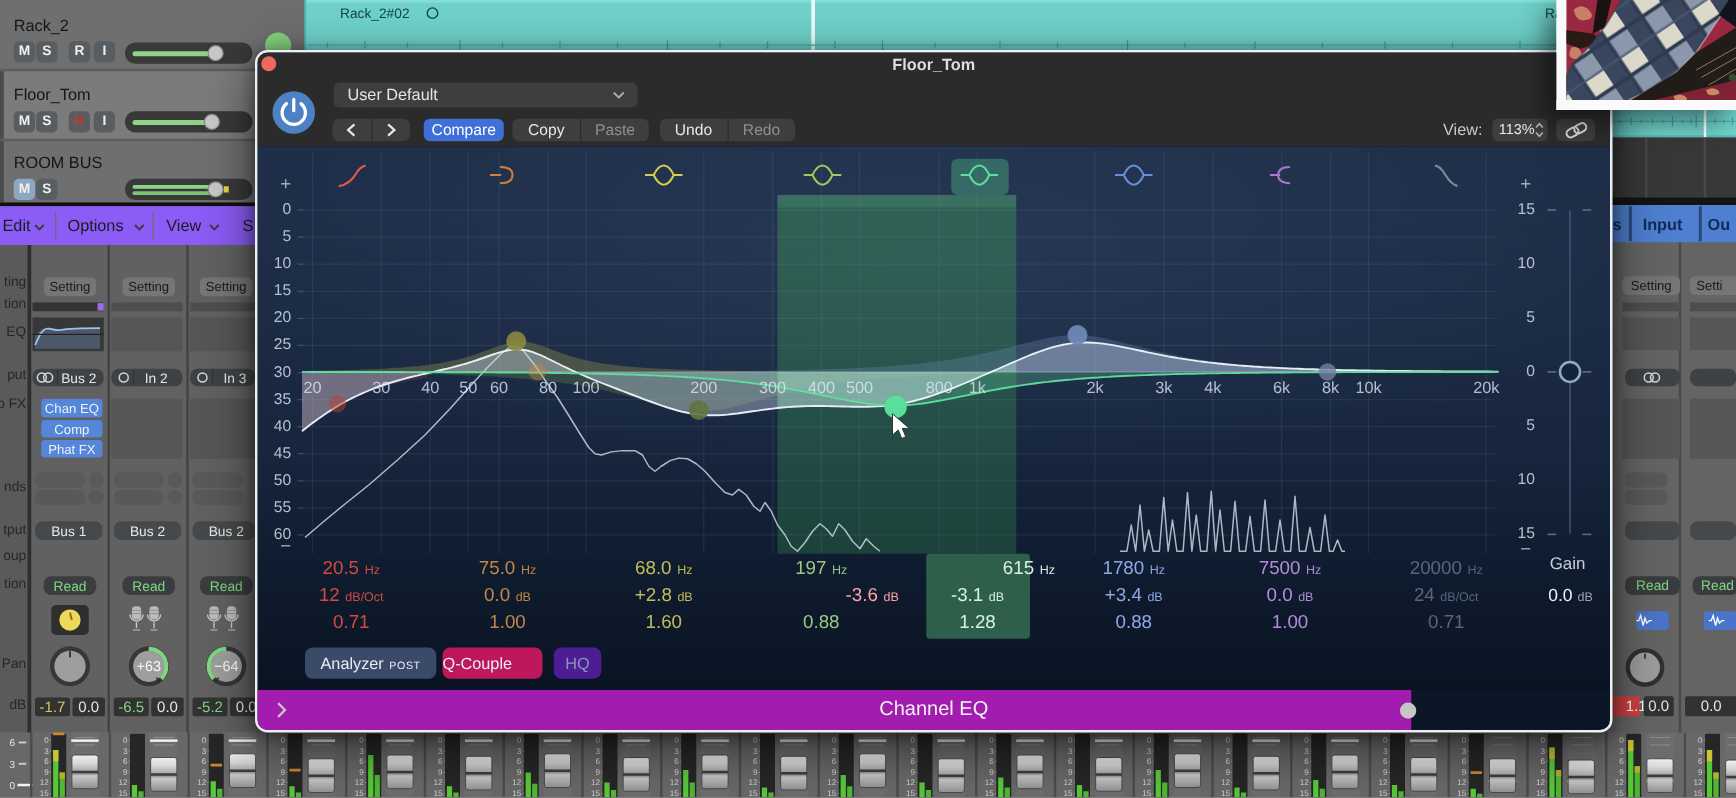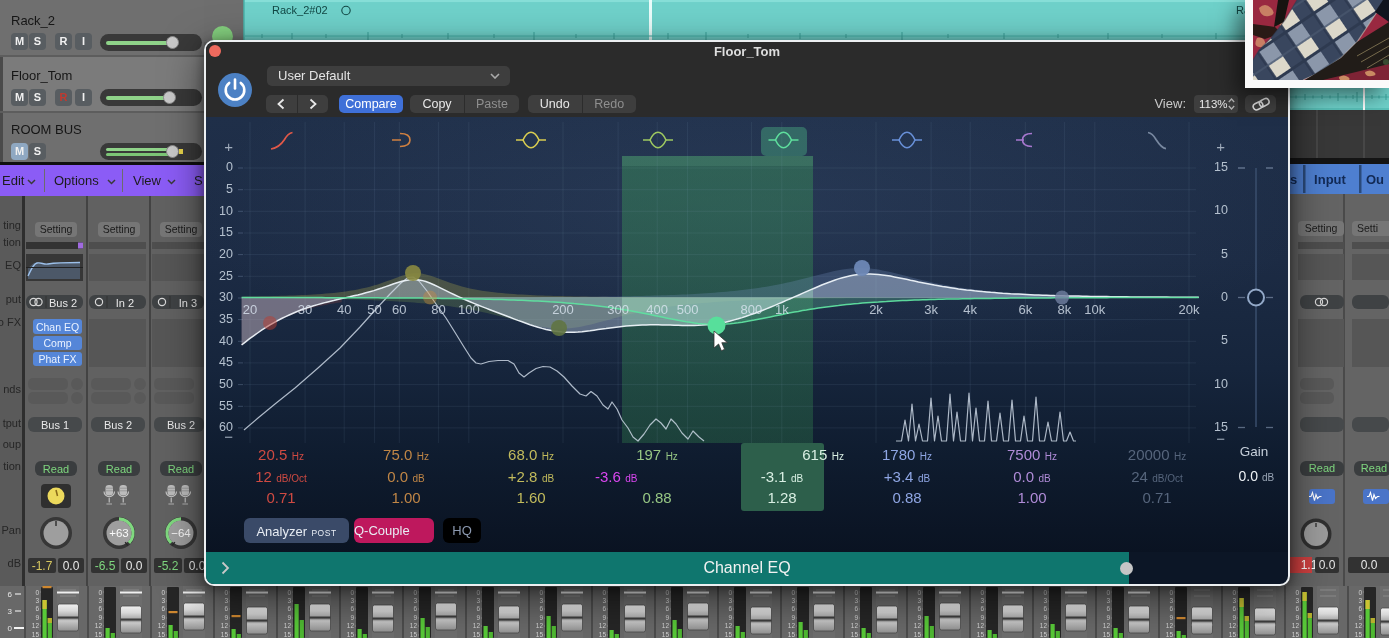--- a/index.html
+++ b/index.html
@@ -1097,40 +1097,40 @@
         <div style="position:absolute;left:13px;top:329px;width:124px;text-align:center;color:#cf4a42"><span style="font-size:15px">20.5</span> <span style="font-size:10px">Hz</span></div>
         <div style="position:absolute;left:13px;top:351px;width:124px;text-align:center;color:#cf4a42"><span style="font-size:15px">12</span> <span style="font-size:10px">dB/Oct</span></div>
         <div style="position:absolute;left:13px;top:372px;width:124px;text-align:center;color:#cf4a42;font-size:15px">0.71</div>
         <div style="position:absolute;left:138px;top:329px;width:124px;text-align:center;color:#c08646"><span style="font-size:15px">75.0</span> <span style="font-size:10px">Hz</span></div>
         <div style="position:absolute;left:138px;top:351px;width:124px;text-align:center;color:#c08646"><span style="font-size:15px">0.0</span> <span style="font-size:10px">dB</span></div>
         <div style="position:absolute;left:138px;top:372px;width:124px;text-align:center;color:#c08646;font-size:15px">1.00</div>
         <div style="position:absolute;left:263px;top:329px;width:124px;text-align:center;color:#c2bb5c"><span style="font-size:15px">68.0</span> <span style="font-size:10px">Hz</span></div>
         <div style="position:absolute;left:263px;top:351px;width:124px;text-align:center;color:#c2bb5c"><span style="font-size:15px">+2.8</span> <span style="font-size:10px">dB</span></div>
         <div style="position:absolute;left:263px;top:372px;width:124px;text-align:center;color:#c2bb5c;font-size:15px">1.60</div>
         <div style="position:absolute;left:389px;top:329px;width:124px;text-align:center;color:#97c784"><span style="font-size:15px">197</span> <span style="font-size:10px">Hz</span></div>
-        <div style="position:absolute;left:389px;top:351px;width:124px;text-align:left;color:#d946ef"><span style="font-size:15px">-3.6</span> <span style="font-size:10px">dB</span></div>
+        <div style="position:absolute;left:389px;top:351px;width:124px;text-align:right;color:#fca5a5"><span style="font-size:15px">-3.6</span> <span style="font-size:10px">dB</span></div>
         <div style="position:absolute;left:389px;top:372px;width:124px;text-align:center;color:#97c784;font-size:15px">0.88</div>
         <div style="position:absolute;left:514px;top:329px;width:124px;text-align:right;color:#d9efe3"><span style="font-size:15px">615</span> <span style="font-size:10px">Hz</span></div>
         <div style="position:absolute;left:514px;top:351px;width:124px;text-align:center;color:#d9efe3"><span style="font-size:15px">-3.1</span> <span style="font-size:10px">dB</span></div>
         <div style="position:absolute;left:514px;top:372px;width:124px;text-align:center;color:#d9efe3;font-size:15px">1.28</div>
         <div style="position:absolute;left:639px;top:329px;width:124px;text-align:center;color:#8fa6e4"><span style="font-size:15px">1780</span> <span style="font-size:10px">Hz</span></div>
         <div style="position:absolute;left:639px;top:351px;width:124px;text-align:center;color:#8fa6e4"><span style="font-size:15px">+3.4</span> <span style="font-size:10px">dB</span></div>
         <div style="position:absolute;left:639px;top:372px;width:124px;text-align:center;color:#8fa6e4;font-size:15px">0.88</div>
         <div style="position:absolute;left:764px;top:329px;width:124px;text-align:center;color:#b08cd8"><span style="font-size:15px">7500</span> <span style="font-size:10px">Hz</span></div>
         <div style="position:absolute;left:764px;top:351px;width:124px;text-align:center;color:#b08cd8"><span style="font-size:15px">0.0</span> <span style="font-size:10px">dB</span></div>
         <div style="position:absolute;left:764px;top:372px;width:124px;text-align:center;color:#b08cd8;font-size:15px">1.00</div>
         <div style="position:absolute;left:889px;top:329px;width:124px;text-align:center;color:#56657c"><span style="font-size:15px">20000</span> <span style="font-size:10px">Hz</span></div>
         <div style="position:absolute;left:889px;top:351px;width:124px;text-align:center;color:#56657c"><span style="font-size:15px">24</span> <span style="font-size:10px">dB/Oct</span></div>
         <div style="position:absolute;left:889px;top:372px;width:124px;text-align:center;color:#56657c;font-size:15px">0.71</div>
 <div style="position:absolute;left:38px;top:401px;width:105px;height:25px;background:#3a4a68;border-radius:6px;color:#e8edf4;text-align:center;line-height:25px"><span style="font-size:13px">Analyzer</span> <span style="font-size:8.5px;letter-spacing:0.5px">POST</span></div>
 <div style="position:absolute;left:148px;top:401px;width:80px;height:25px;background:#be185d;border-radius:6px;color:#e8edf4;font-size:13px;line-height:25px">Q-Couple</div>
-<div style="position:absolute;left:237px;top:401px;width:38px;height:25px;background:#000000;border-radius:6px;color:#8c99b0;font-size:13px;text-align:center;line-height:25px">HQ</div>
+<div style="position:absolute;left:237px;top:401px;width:38px;height:25px;background:#4c1d95;border-radius:6px;color:#8c99b0;font-size:13px;text-align:center;line-height:25px">HQ</div>
 </div>
 
-<div style="position:absolute;left:0;top:510px;width:923px;height:32px;background:#0f766e">
+<div style="position:absolute;left:0;top:510px;width:923px;height:32px;background:#a21caf">
 <svg width="10" height="14" viewBox="0 0 10 14" style="position:absolute;left:14px;top:9px">
           <path d="M2.5,1.5 L8,7 L2.5,12.5" fill="none" stroke="#c8c8c8" stroke-width="1.8"></path>
         </svg>
 <div style="position:absolute;left:0;top:0;width:1082px;text-align:center;font-size:16px;color:#f2f2f2;line-height:32px">Channel EQ</div>
 <div style="position:absolute;right:-4px;top:10px;width:13px;height:13px;border-radius:50%;background:#c6c6c6"></div>
 </div>
 </div>
 
 <div style="position:absolute;left:1245px;top:0;width:144px;height:88px;z-index:20;box-shadow:-8px 8px 20px rgba(0,0,0,0.5)">
 <svg width="144" height="88" viewBox="0 0 144 88">

